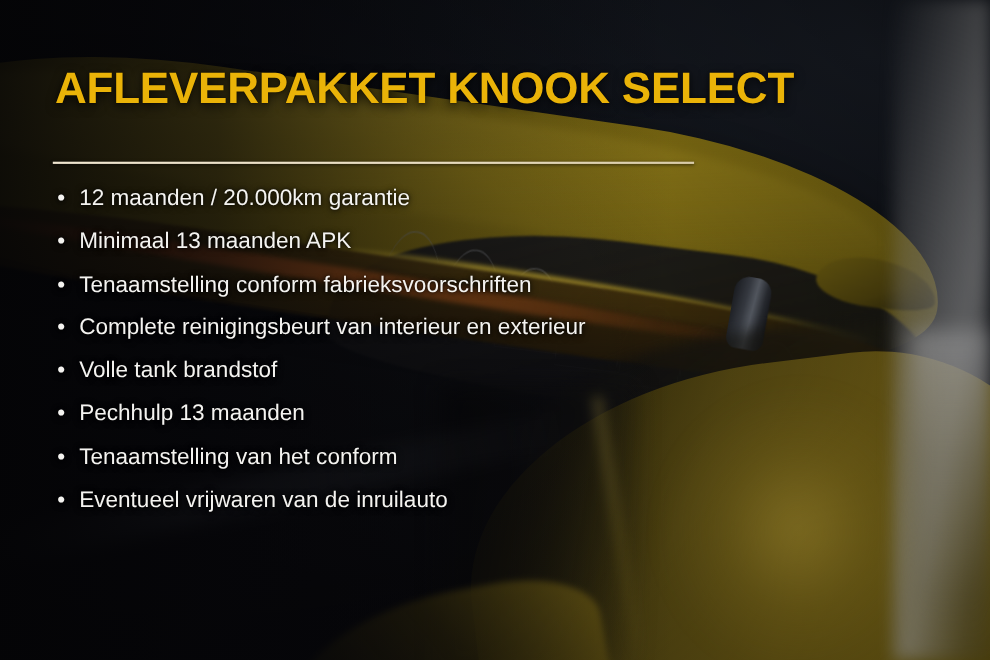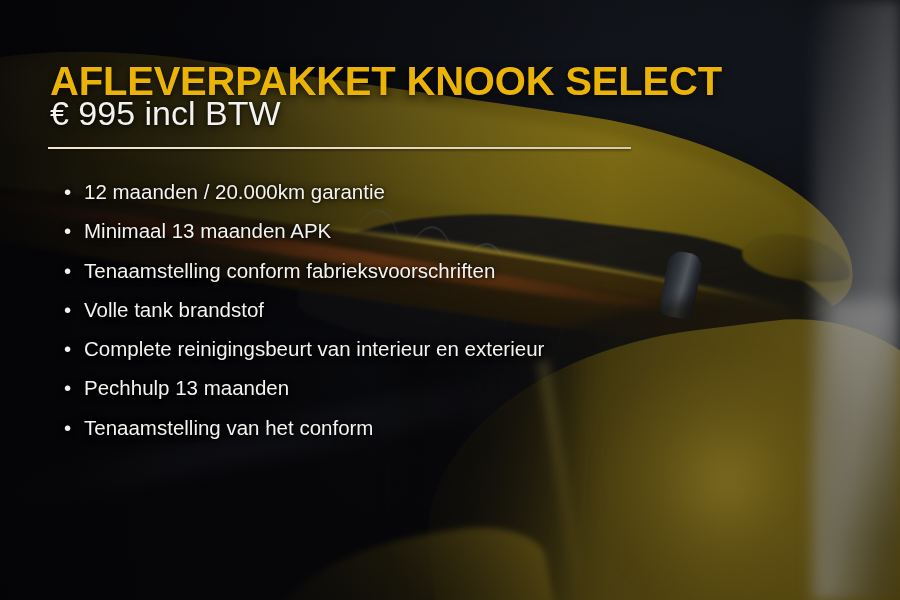--- a/index.html
+++ b/index.html
@@ -199,21 +199,21 @@
   .divider {
     position: absolute;
     left: 0px; top: 147px;
     width: 583px; height: 2px;
     background: linear-gradient(90deg, #efe5cf 0%, #e8dcc2 55%, #d8cbaa 100%);
     box-shadow: 0 1px 3px rgba(0,0,0,0.6);
   }
   .bullets {
     position: absolute;
     left: 0px; top: 166px;
-    margin: 12px; padding: 0;
+    margin: 0; padding: 0;
     list-style: none;
   }
   .bullet {
     position: relative;
     height: 39.3px;
     padding-left: 24px;
     font-size: 20.5px;
     font-weight: 400;
     color: #f4f3f0;
     white-space: nowrap;
@@ -260,28 +260,28 @@
   <div class="bg-layer body-shadow-left"></div>
   <div class="bg-layer corner-wedge"></div>
   <div class="bg-layer streak"></div>
   <div class="bg-layer bg-rightband"></div>
   <div class="bg-layer bg-rightband2"></div>
   <div class="bg-layer vignette"></div>
 
   <div class="content">
     <div class="title">AFLEVERPAKKET KNOOK SELECT</div>
 
-    <div class="subtitle">€ 995 incl BTW</div>
 
     <div class="divider"></div>
 
     <ul class="bullets" id="feature-list">
         <li class="bullet">12 maanden / 20.000km garantie</li>
         <li class="bullet">Minimaal 13 maanden APK</li>
         <li class="bullet">Tenaamstelling conform fabrieksvoorschriften</li>
+        <li class="bullet">Complete reinigingsbeurt van interieur en exterieur</li>
         <li class="bullet">Volle tank brandstof</li>
-        <li class="bullet">Complete reinigingsbeurt van interieur en exterieur</li>
         <li class="bullet">Pechhulp 13 maanden</li>
         <li class="bullet">Tenaamstelling van het conform</li>
+        <li class="bullet">Eventueel vrijwaren van de inruilauto</li>
       </ul>
   </div>
 
 </div>
 
 </body></html>

